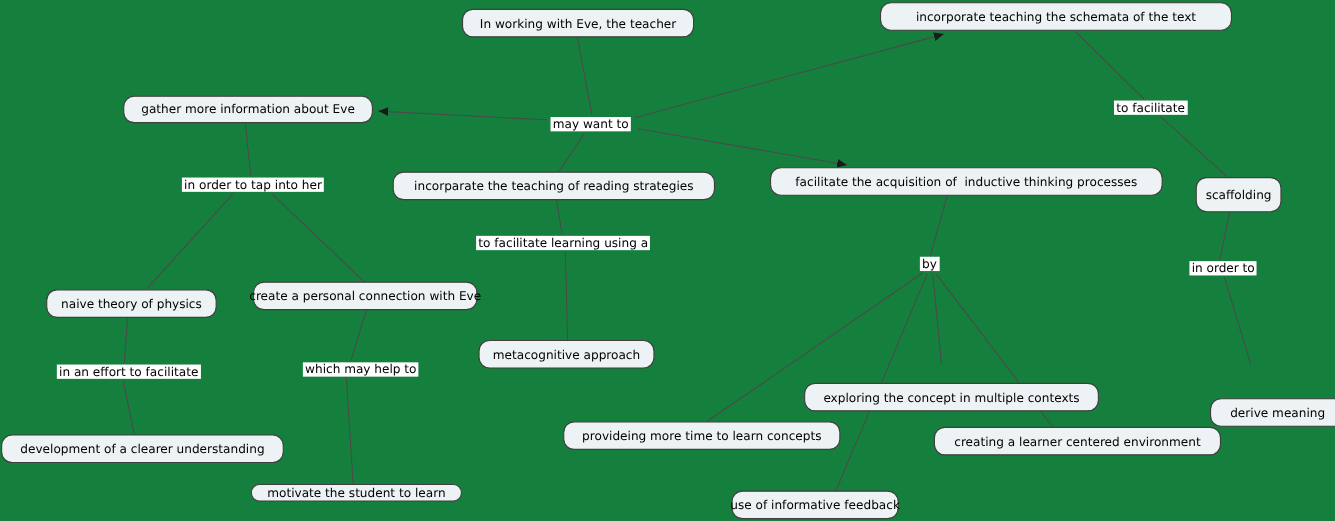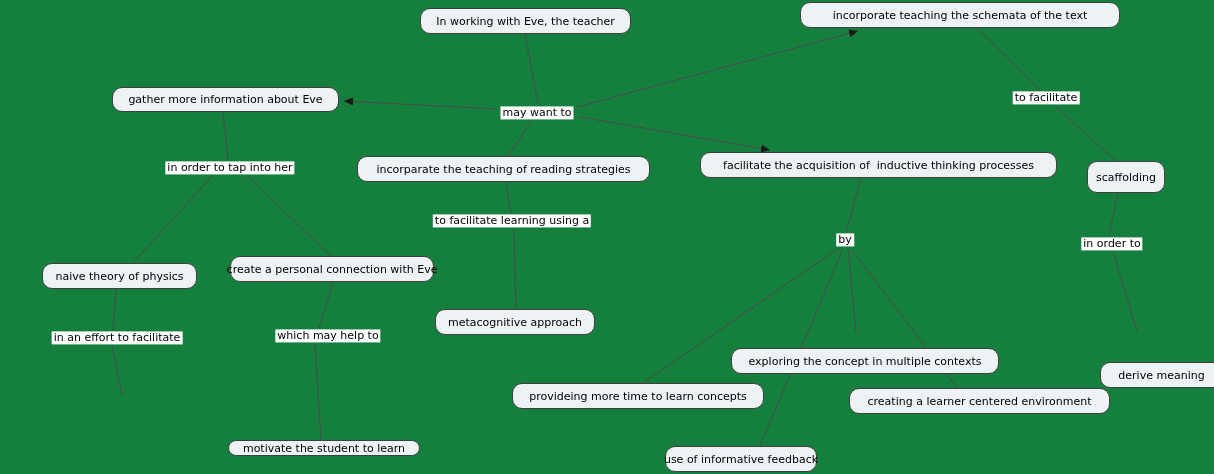--- a/index.html
+++ b/index.html
@@ -89,20 +89,21 @@
 
 <div class="node" style="left: 420px; top: 8px; width: 211px; height: 26px; background: rgb(237, 243, 244); border-color: rgb(63, 63, 63); color: rgb(0, 0, 0);">In working with Eve, the teacher</div>
     <div class="node" style="left: 784px; top: 2px; width: 320px; height: 26px; background: rgb(237, 243, 244); border-color: rgb(63, 63, 63); color: rgb(0, 0, 0); margin-left: 16px;">incorporate teaching the schemata of the text</div>
     <div class="node" style="left: 357px; top: 156px; width: 293px; height: 26px; background: rgb(237, 243, 244); border-color: rgb(63, 63, 63); color: rgb(0, 0, 0);">incorparate the teaching of reading strategies</div>
     <div class="node" style="left: 112px; top: 87px; width: 227px; height: 25px; background: rgb(237, 243, 244); border-color: rgb(63, 63, 63); color: rgb(0, 0, 0);">gather more information about Eve</div>
     <div class="node" style="left: 700px; top: 152px; width: 357px; height: 26px; background: rgb(237, 243, 244); border-color: rgb(63, 63, 63); color: rgb(0, 0, 0);">facilitate the acquisition of  inductive thinking processes</div>
     <div class="node" style="left: 1087px; top: 161px; width: 78px; height: 32px; background: rgb(237, 243, 244); border-color: rgb(63, 63, 63); color: rgb(0, 0, 0);">scaffolding</div>
     <div class="node" style="left: 42px; top: 263px; width: 155px; height: 26px; background: rgb(237, 243, 244); border-color: rgb(63, 63, 63); color: rgb(0, 0, 0);">naive theory of physics</div>
     <div class="node" style="left: 230px; top: 256px; width: 204px; height: 26px; background: rgb(237, 243, 244); border-color: rgb(63, 63, 63); color: rgb(0, 0, 0);">create a personal connection with Eve</div>
     <div class="node" style="left: 435px; top: 309px; width: 160px; height: 26px; background: rgb(237, 243, 244); border-color: rgb(63, 63, 63); color: rgb(0, 0, 0);">metacognitive approach</div>
+    <div class="node" style="left: 1px; top: 395px; width: 257px; height: 26px; background: rgb(237, 243, 244); border-color: rgb(63, 63, 63); color: rgb(0, 0, 0);">development of a clearer understanding</div>
     <div class="node" style="left: 228px; top: 440px; width: 192px; height: 16px; background: rgb(237, 243, 244); border-color: rgb(63, 63, 63); color: rgb(0, 0, 0);">motivate the student to learn</div>
     <div class="node" style="left: 512px; top: 383px; width: 252px; height: 26px; background: rgb(237, 243, 244); border-color: rgb(63, 63, 63); color: rgb(0, 0, 0);">provideing more time to learn concepts</div>
     <div class="node" style="left: 731px; top: 332px; width: 268px; height: 26px; background: rgb(237, 243, 244); border-color: rgb(63, 63, 63); color: rgb(0, 0, 0); margin-top: 16px;">exploring the concept in multiple contexts</div>
     <div class="node" style="left: 849px; top: 388px; width: 261px; height: 26px; background: rgb(237, 243, 244); border-color: rgb(63, 63, 63); color: rgb(0, 0, 0);">creating a learner centered environment</div>
     <div class="node" style="left: 665px; top: 446px; width: 152px; height: 26px; background: rgb(237, 243, 244); border-color: rgb(63, 63, 63); color: rgb(0, 0, 0);">use of informative feedback</div>
     <div class="node" style="left: 1100px; top: 331px; width: 123px; height: 26px; background: rgb(237, 243, 244); border-color: rgb(63, 63, 63); color: rgb(0, 0, 0); margin-top: 31px;">derive meaning</div>
     <div class="link-label" style="left: 537px; top: 113px; color: rgb(0, 0, 0);">may want to</div>
     <div class="link-label" style="left: 1046px; top: 98px; color: rgb(0, 0, 0);">to facilitate</div>
     <div class="link-label" style="left: 230px; top: 168px; color: rgb(0, 0, 0);">in order to tap into her</div>
     <div class="link-label" style="left: 512px; top: 221px; color: rgb(0, 0, 0);">to facilitate learning using a</div>

